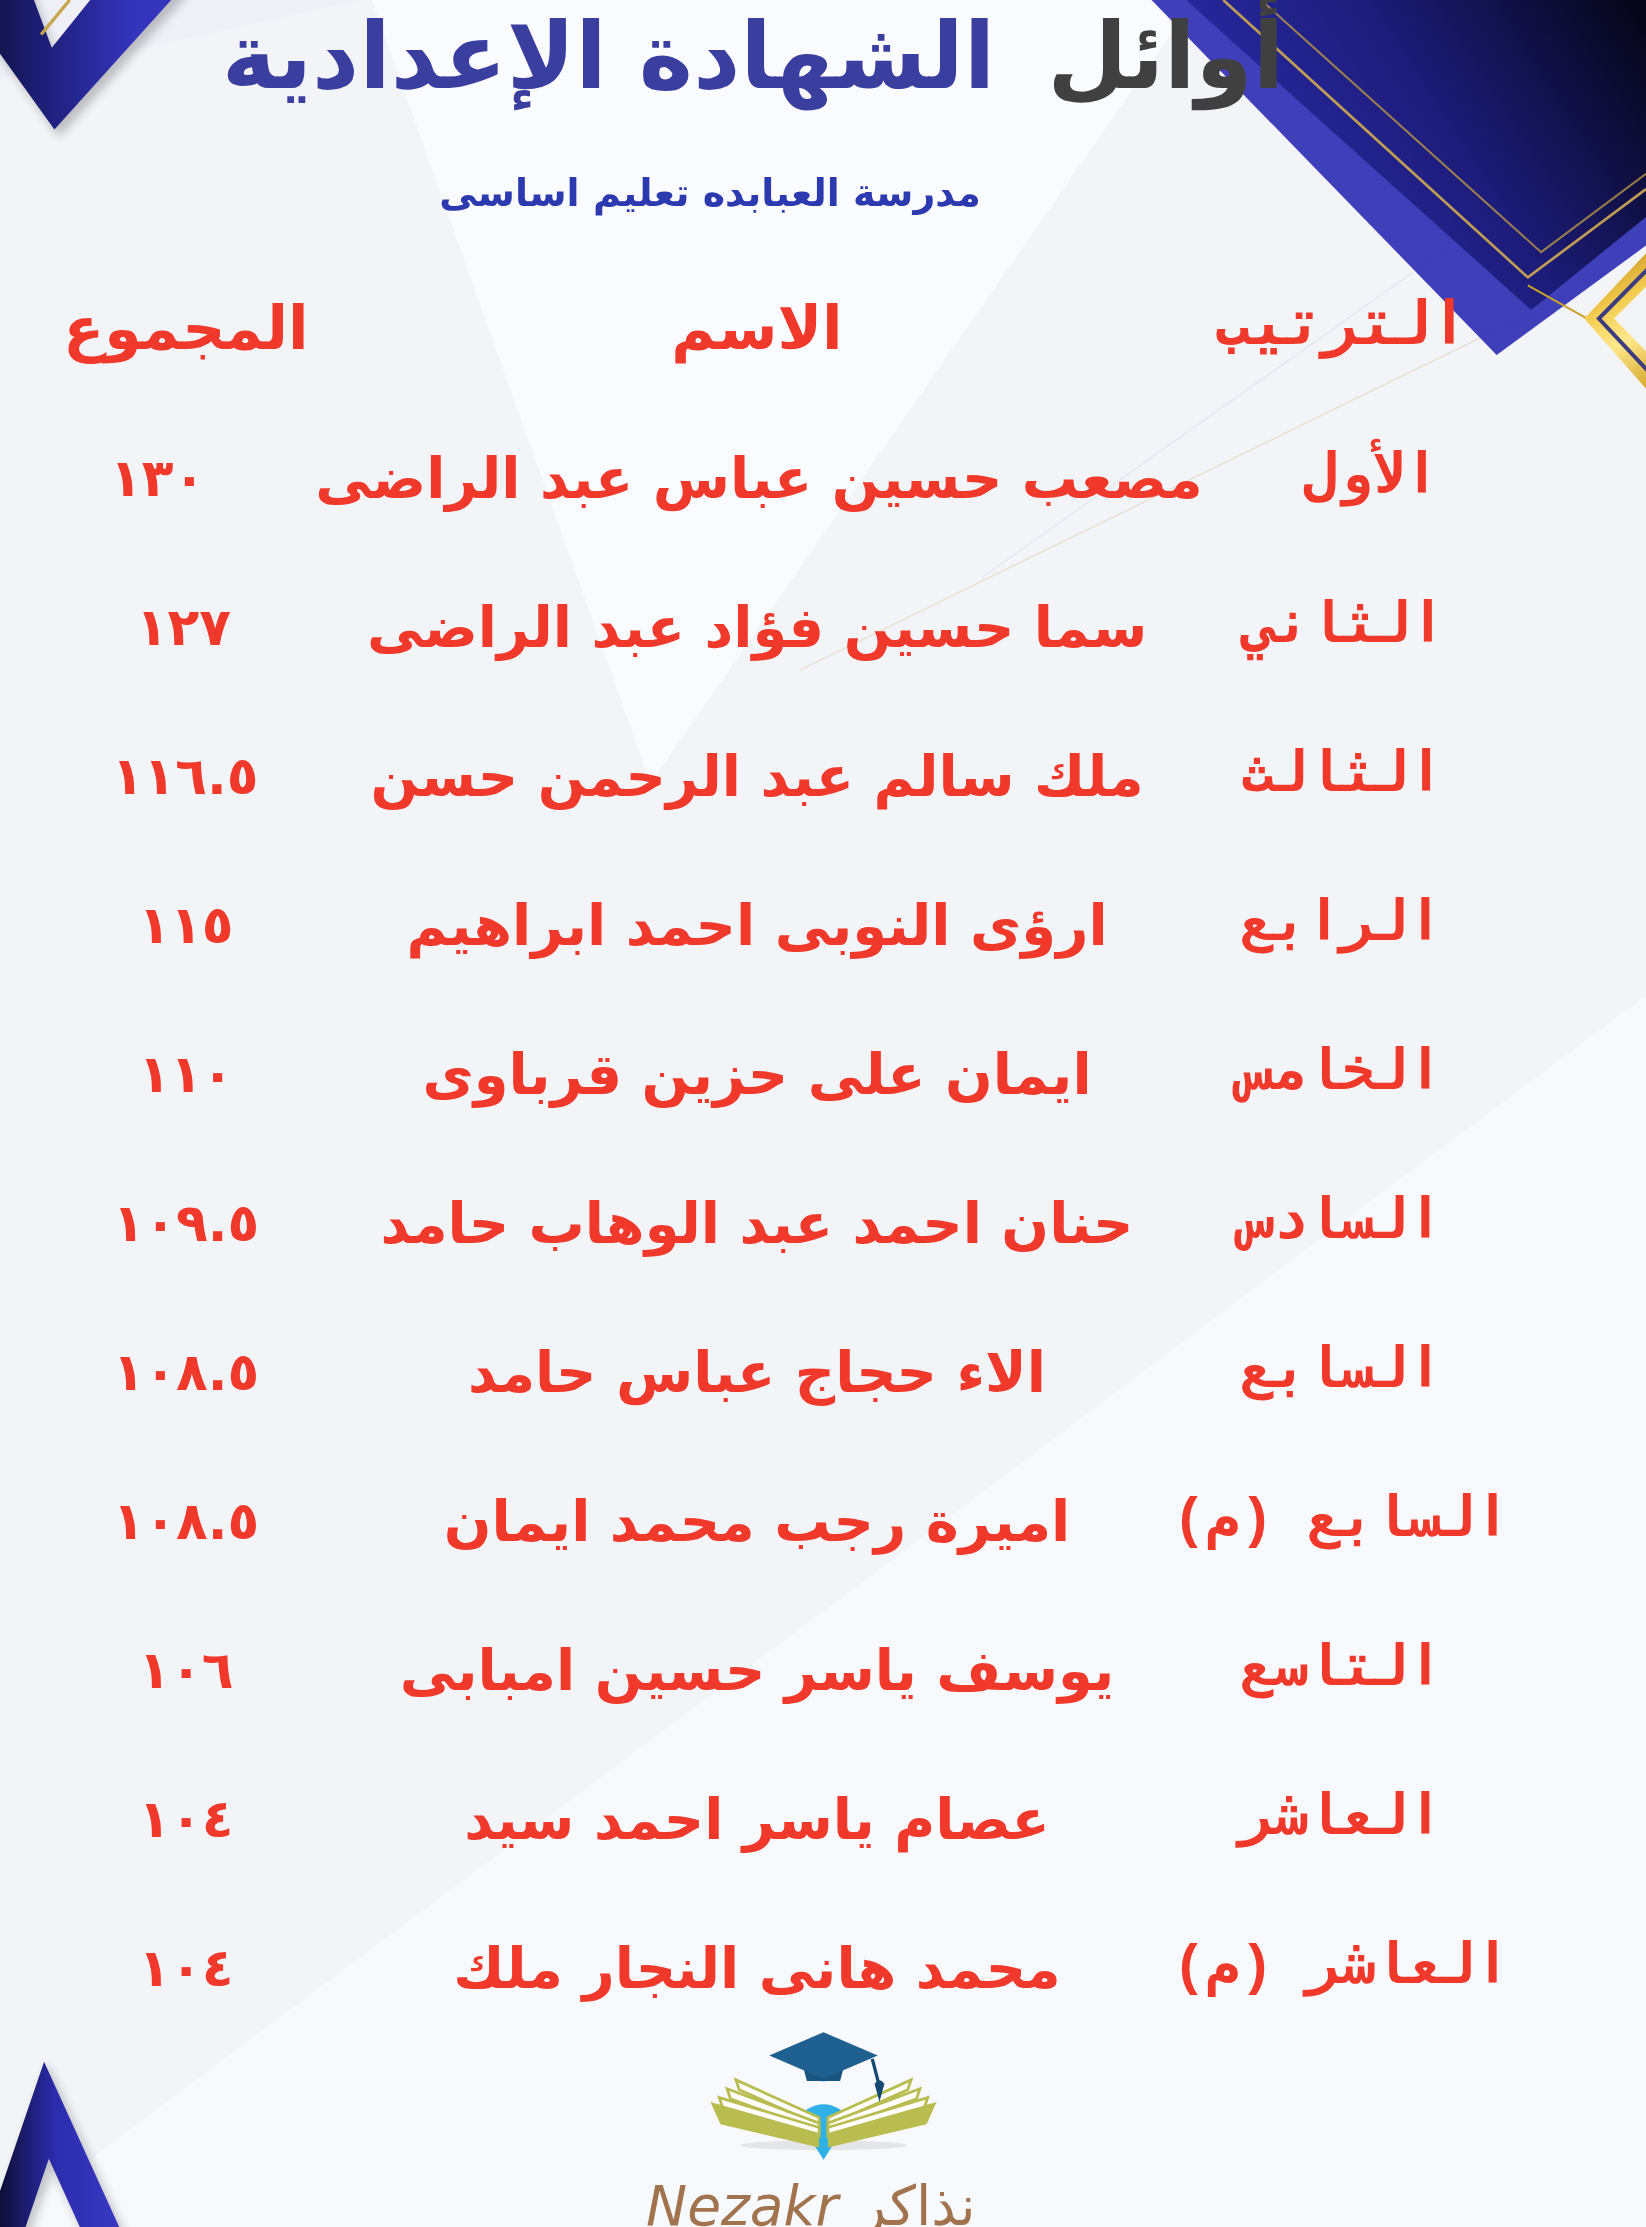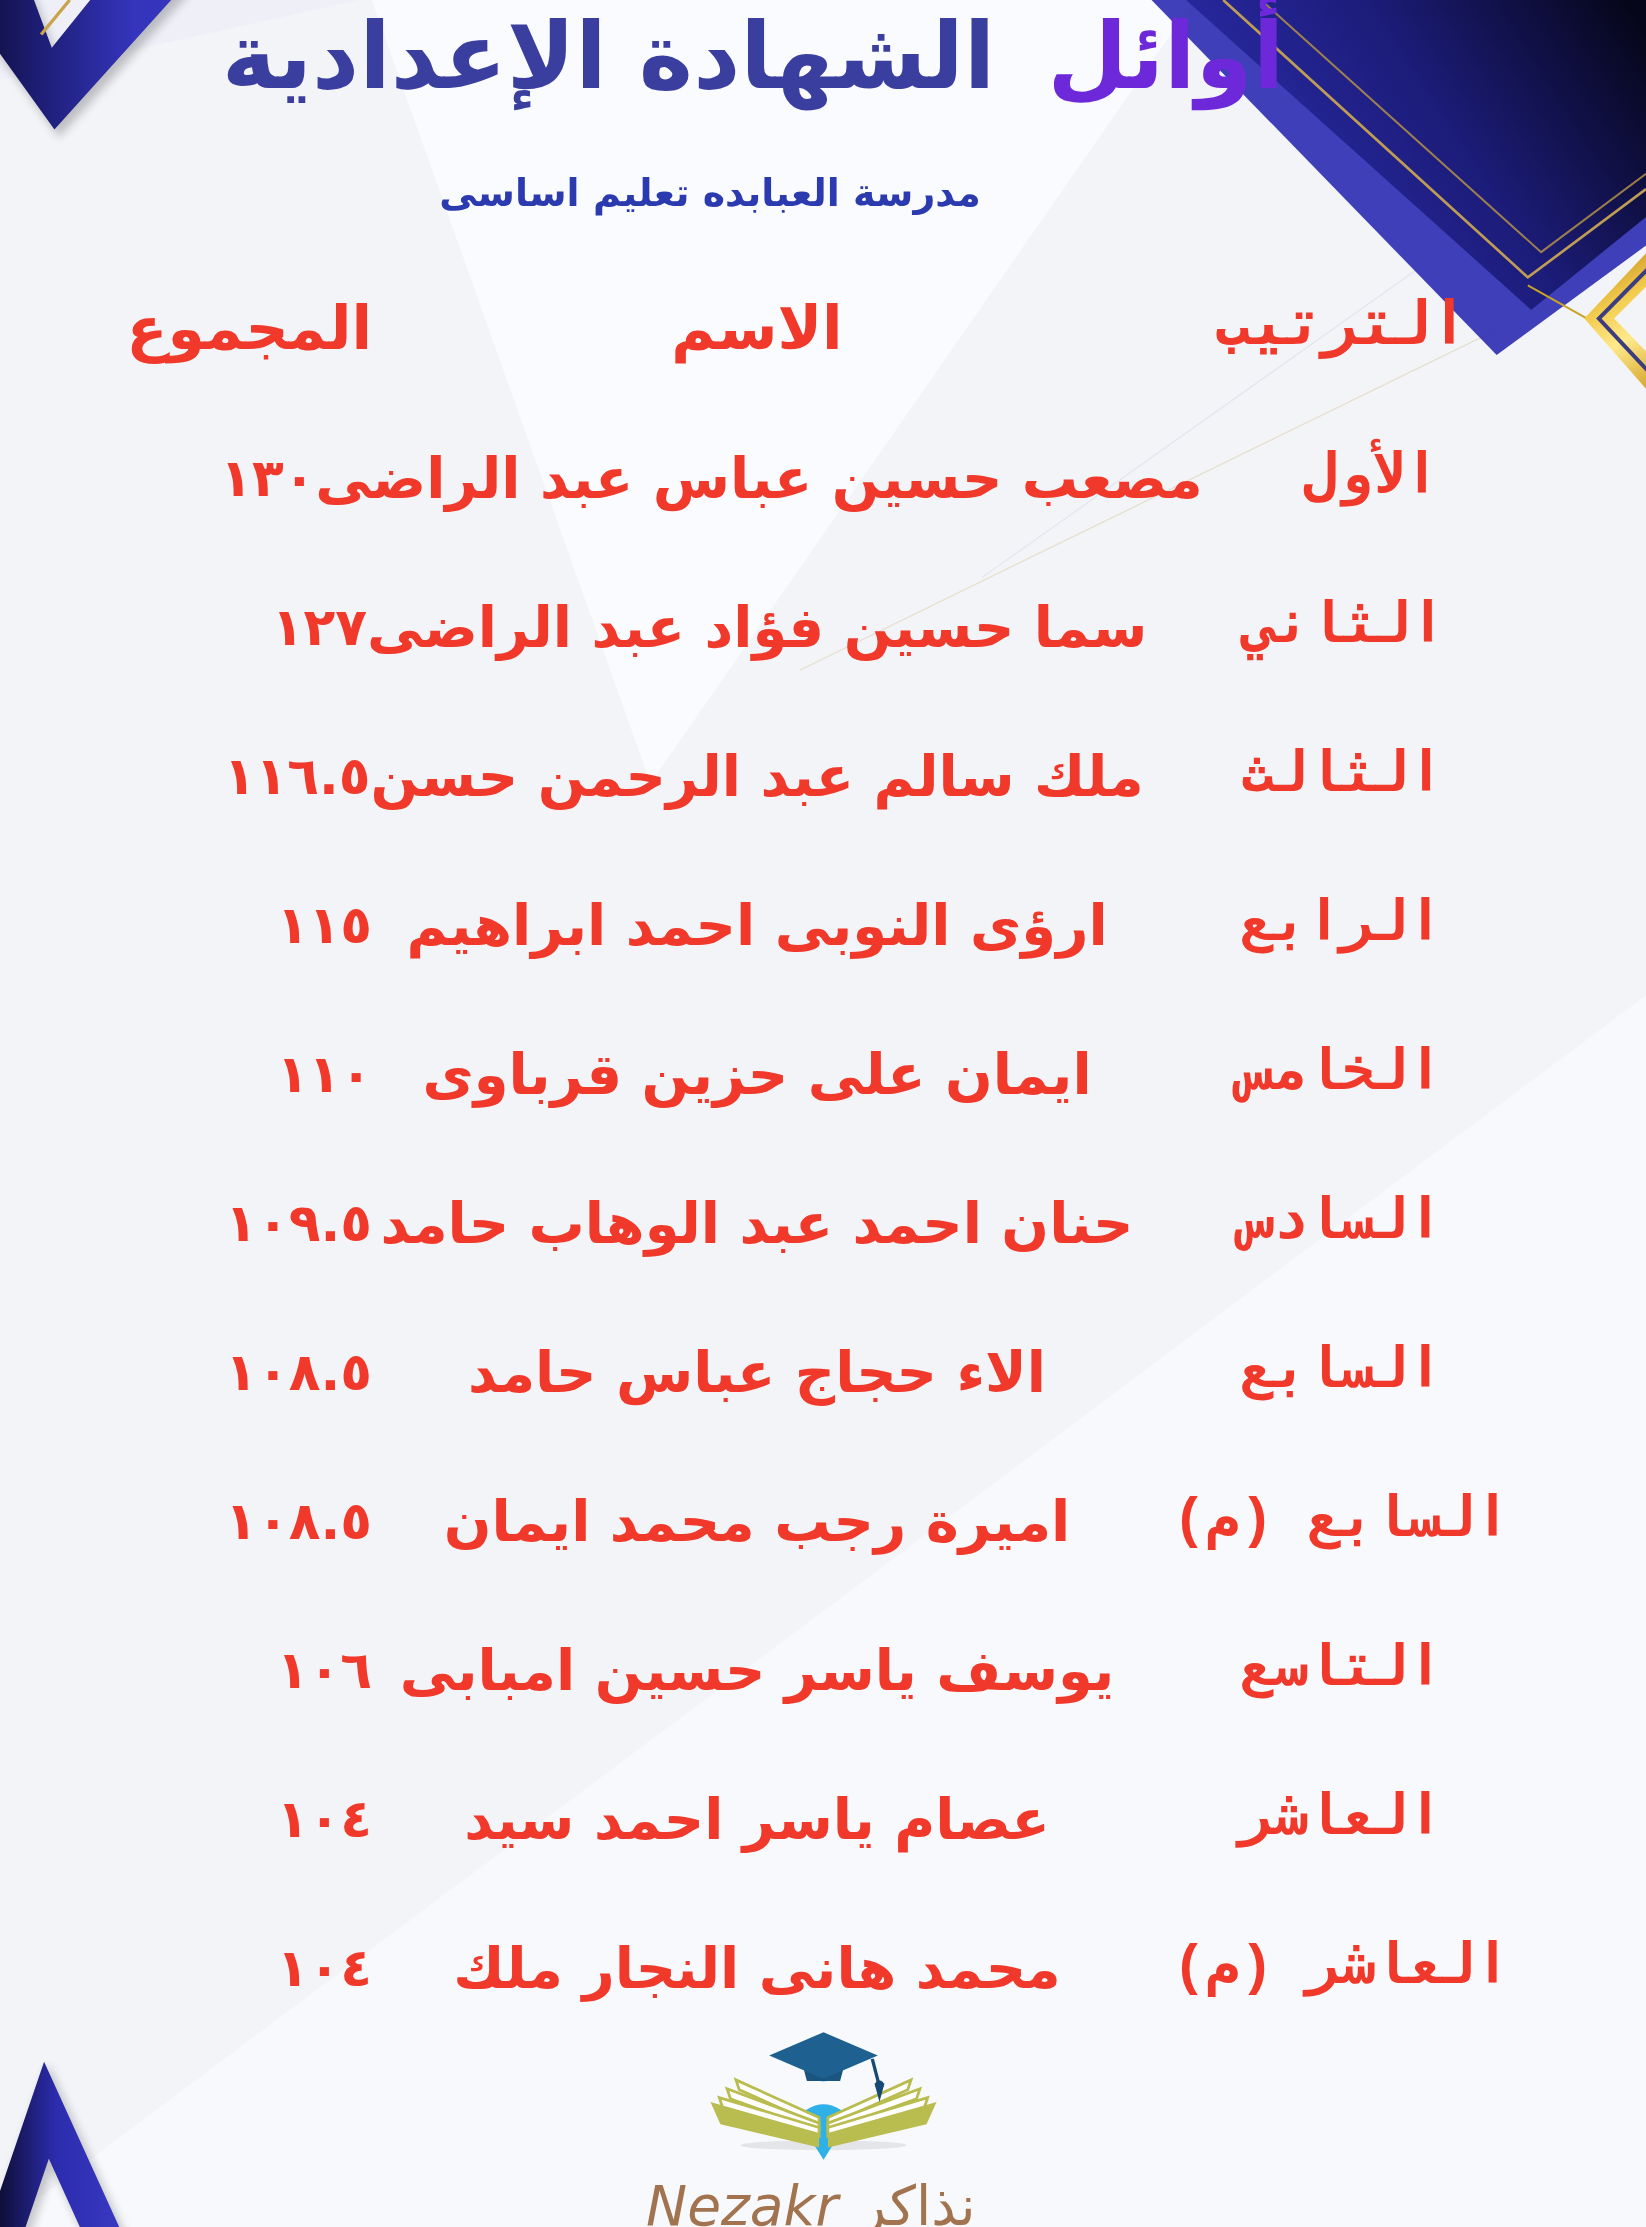--- a/index.html
+++ b/index.html
@@ -12,41 +12,41 @@
   .poster { position: absolute; inset: 0; }
   .bg { position: absolute; inset: 0; width: 100%; height: 100%; }
 
   
   .title {
     position: absolute; top: 9.3px; left: 0; right: 0; margin: 0;
     text-align: center; transform: translateX(-70px);
     font-size: 92px; font-weight: bold; line-height: 1.05;
     white-space: nowrap;
   }
-  .t-black { color: #6d28d9; margin-left: 20px; text-align: center; }
+  .t-black { color: #404040; margin-left: 20px; text-align: center; }
   .t-blue  { color: #3a3f9f; }
   .subtitle {
     position: absolute; top: 171px; left: 0; right: 0;
     text-align: center; transform: translateX(-113px);
     font-size: 38px; font-weight: bold; color: #2c3ab0;
     white-space: nowrap;
   }
 
   
   .table { position: absolute; top: 265px; left: 0; right: 0; }
   .thead, .row { display: flex; align-items: center; }
   .thead { height: 126px; margin-bottom: 13.3px; }
   .row { height: 149px; }
   .cell {
     text-align: center; color: #f0392b; font-weight: bold;
     white-space: nowrap; line-height: 1.1;
   }
   .rank  { width: 398px; margin-right: 106px; font-size: 56px; font-family: Liberation Mono, monospace; }
   .name  { flex: 1; font-size: 56px; }
-  .total { width: 372px; font-size: 52px; text-align: right; }
+  .total { width: 372px; font-size: 52px; }
   .thead .rank, .thead .name, .thead .total { font-size: 60px; }
 
   
   .logo {
     position: absolute; top: 2030px; left: 50%;
     transform: translateX(-50%);
     width: 305px; text-align: center;
   }
   .logo-art { width: 292px; height: 133px; display: block; margin: 0 auto; }
   .logo-text {

